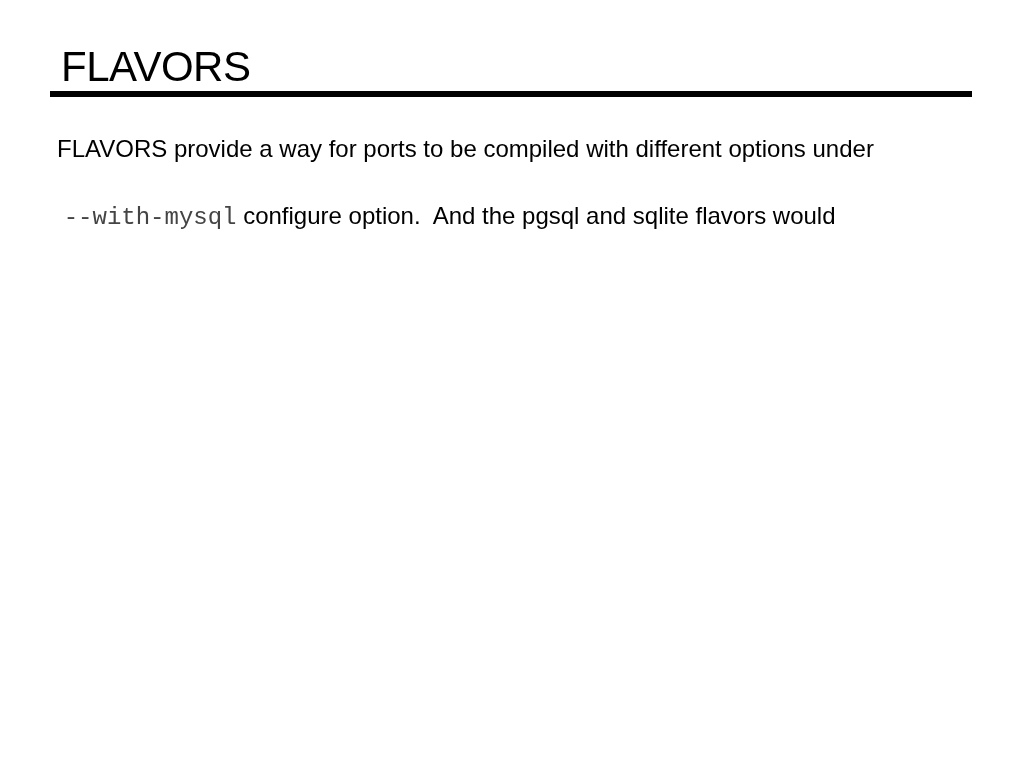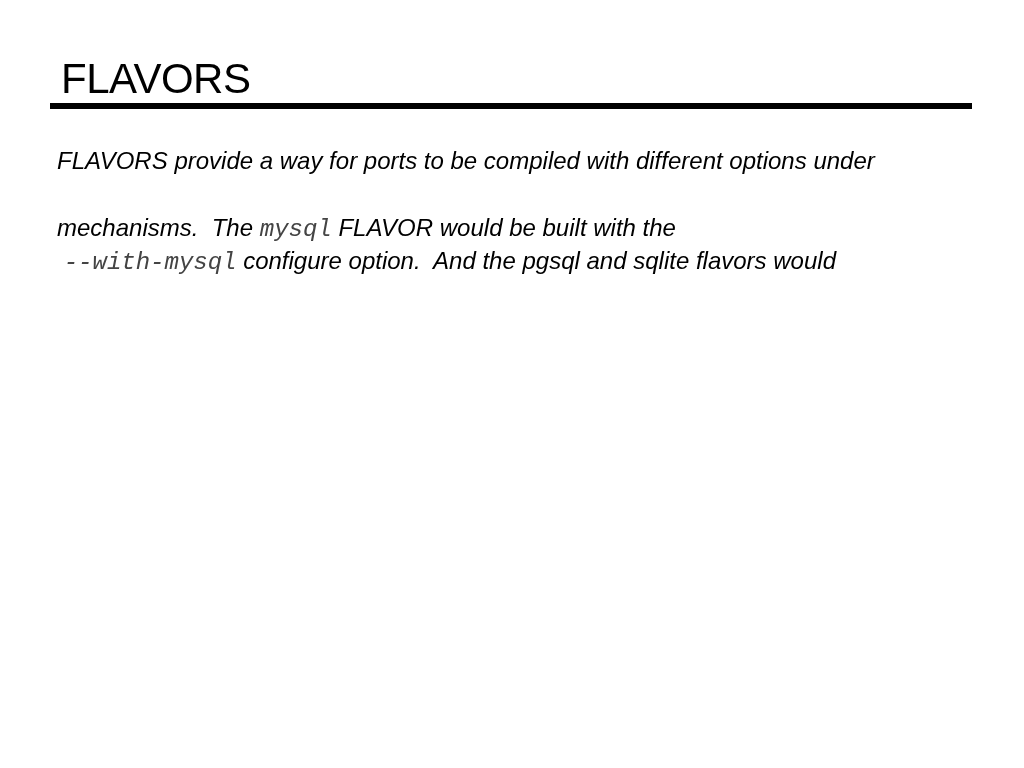--- a/index.html
+++ b/index.html
@@ -11,21 +11,20 @@
     height: 768px;
     background: #ffffff;
     font-family: "Liberation Sans", sans-serif;
     overflow: hidden;
   }
   .slide {
     position: relative;
     width: 1024px;
     height: 748px;
     background: var(--background, #ffffff);
-    margin-top: 12px;
   }
   .slide-title {
     position: absolute;
     left: 61px;
     top: 46px;
     margin: 0;
     font-size: 42px;
     line-height: 42px;
     font-weight: 400;
     color: var(--text, #000000);
@@ -44,35 +43,34 @@
     left: 57px;
     top: 133px;
     width: 930px;
     font-size: 24px;
     line-height: 31px;
     color: var(--text, #000000);
   }
   .para { margin: 0; }
   .para-1 { margin-bottom: 36px; }
   .para-2 { margin-bottom: 40px; }
-  .line { white-space: pre-wrap; font-style: italic; }
+  .line { white-space: pre-wrap; }
   .mono {
     font-family: "Liberation Mono", "DejaVu Sans Mono", monospace;
     font-size: 24px;
     color: var(--mono-text, #444444);
   }
 </style>
 </head>
 <body>
 
 <div class="slide">
   <h1 class="slide-title">FLAVORS</h1>
   <div class="title-rule"></div>
   <div class="slide-body">
     <div class="para para-1">
         <div class="line"><span>FLAVORS provide a way for ports to be compiled with different options under</span></div>
       </div>
     <div class="para para-2">
-        <div class="line"><span>mechanisms.  The </span><span class="mono">mysql</span><span> FLAVOR would be built with the</span></div>
         <div class="line"><span> </span><span class="mono">--with-mysql</span><span> configure option.  And the pgsql and sqlite flavors would</span></div>
       </div>
   </div>
 </div>
 
 </body></html>

